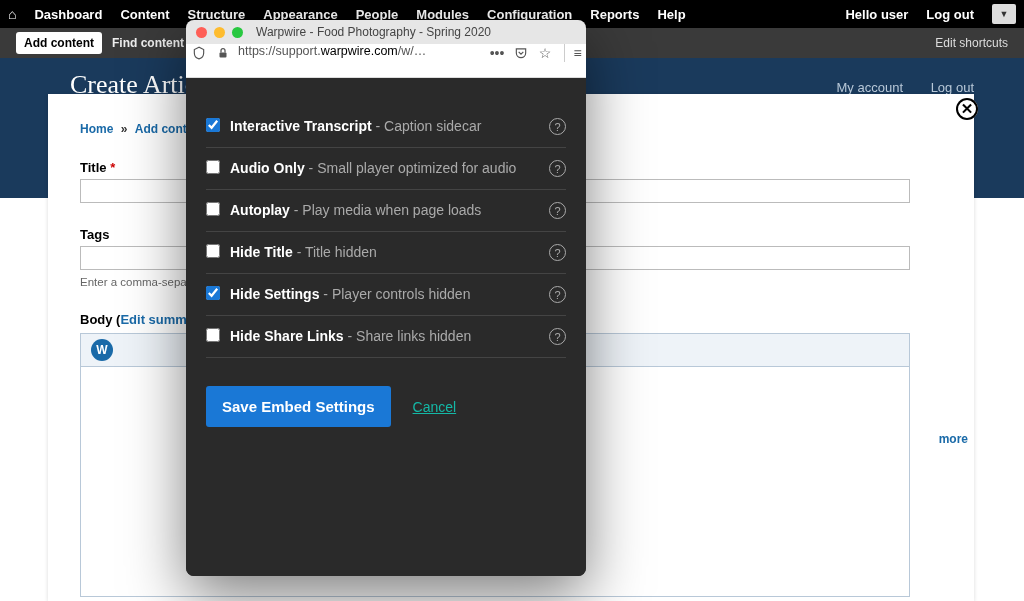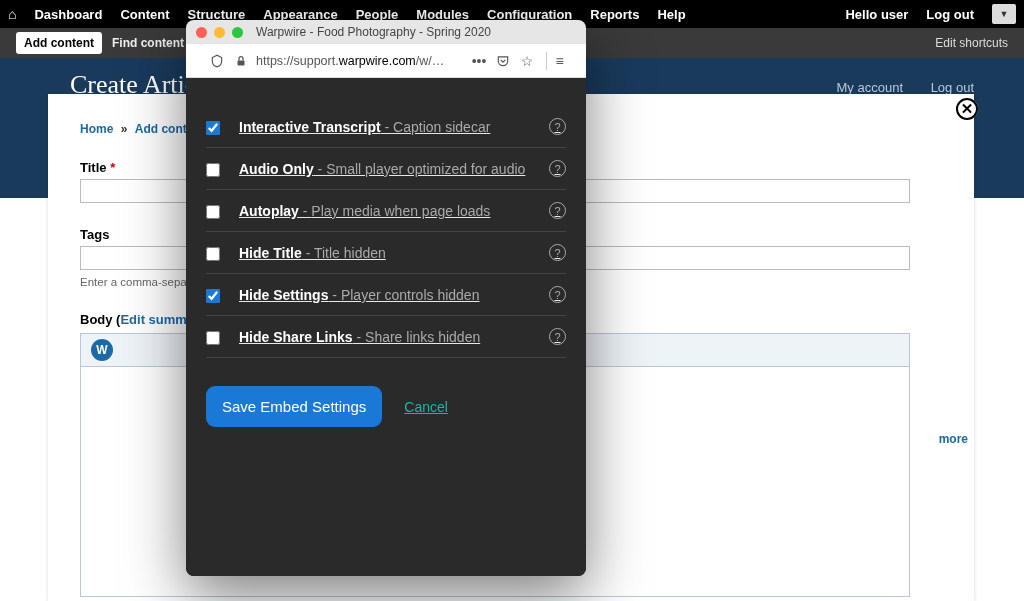--- a/index.html
+++ b/index.html
@@ -144,22 +144,22 @@
     }
     .traffic { width: 11px; height: 11px; border-radius: 50%; }
     .traffic.red { background: #ff5f57; }
     .traffic.yellow { background: #febc2e; }
     .traffic.green { background: #28c840; }
     .popup .titlebar .wt { margin-left: 6px; white-space: nowrap; overflow: hidden; text-overflow: ellipsis; }
 
     .popup .urlbar {
       background: #fff;
       height: 34px;
-      display: flex; align-items: center;
-      padding: 0 22px; gap: 6px;
+      display: flex; 
+      padding: 0 4px; gap: 6px;
       font-size: 12px; color: #555;
       border-bottom: 1px solid #ddd;
     }
     .urlbar .shield, .urlbar .lock, .urlbar .dots, .urlbar .pocket, .urlbar .star, .urlbar .menu {
       width: 18px; height: 18px; display: flex; align-items: center; justify-content: center;
       color: #555; cursor: pointer; font-size: 14px;
     }
     .urlbar .url-text { flex: 1; white-space: nowrap; overflow: hidden; text-overflow: ellipsis; font-size: 12.5px; }
     .urlbar .url-text .domain { color: #000; }
     .urlbar .menu {
@@ -170,47 +170,46 @@
       background: #2a2a2a;
       color: #e8e8e8;
       padding: 28px 20px 36px;
       min-height: 498px;
     }
     .popup h3 {
       font-size: 16px; font-weight: 600; margin-bottom: 18px;
       border-bottom: 1px solid #444; padding-bottom: 10px;
     }
     .opt-row {
-      display: flex; align-items: flex-end;
-      gap: 19px;
+      display: flex; align-items: flex-start;
+      gap: 10px;
       padding: 12px 0;
       border-bottom: 1px solid #444;
       font-size: 14px;
-      text-decoration: underline;
     }
     .opt-row:last-of-type { border-bottom: 1px solid #444; }
     .opt-row input[type="checkbox"] {
       width: 14px; height: 14px; cursor: pointer;
       accent-color: #1a78d6;
     }
     .opt-row .name { font-weight: 600; color: #fff; }
     .opt-row .desc { color: #aaa; }
     .opt-row .help {
       margin-left: auto;
       width: 17px; height: 17px; border: 1.5px solid #aaa; border-radius: 50%;
       display: flex; align-items: center; justify-content: center;
       font-size: 11px; color: #aaa; cursor: pointer;
     }
     .popup .actions {
       display: flex; align-items: center; gap: 22px; margin-top: 28px;
     }
     .btn-primary {
       background: #1a78d6; color: #fff; border: none;
-      padding: 12px 16px; font-size: 15px; font-weight: 400;
-      border-radius: 9px; cursor: pointer;
+      padding: 12px 16px; font-size: 15px; font-weight: 700;
+      border-radius: 3px; cursor: pointer;
     }
     .btn-cancel {
       color: #14b8a6; text-decoration: underline; font-size: 14px; cursor: pointer;
     }
   </style>
 </head>
 <body>
 
 <div class="admin-bar">
   <div class="menu-left">

